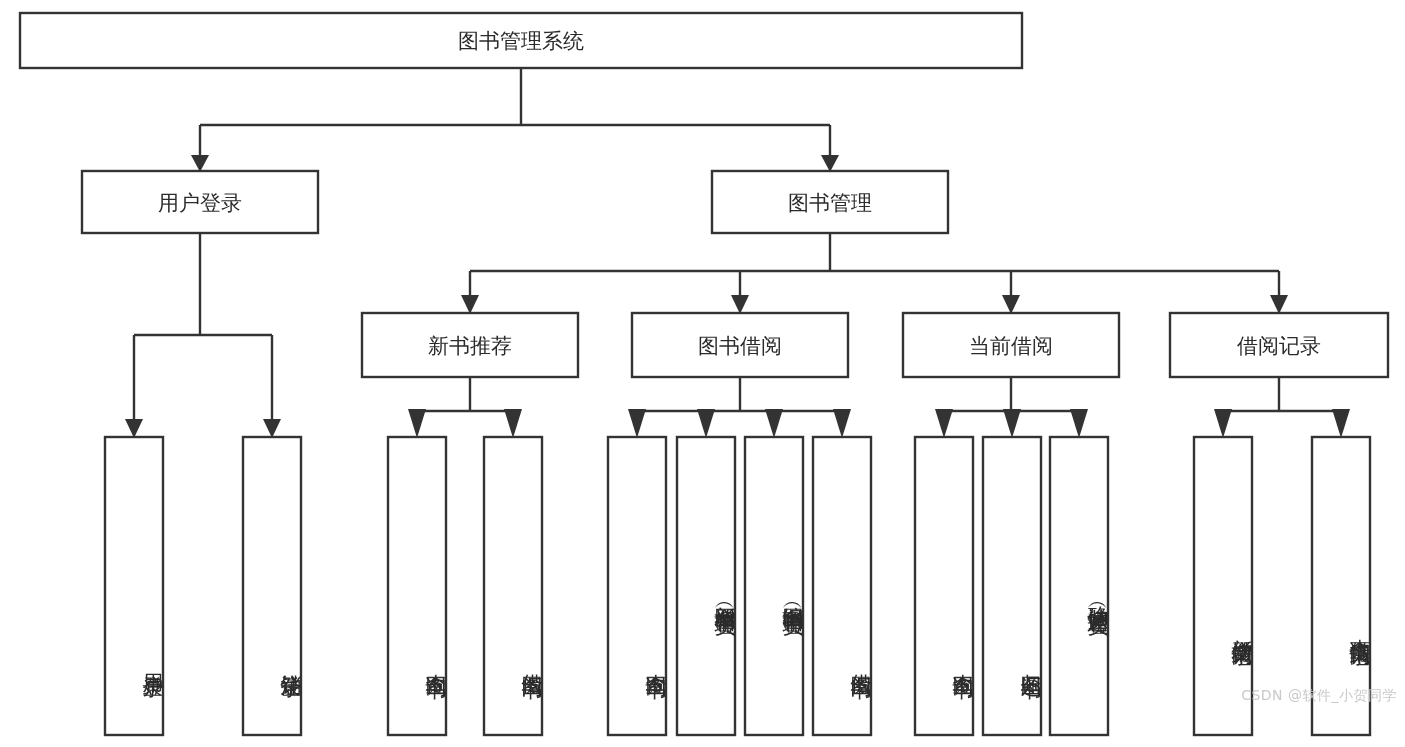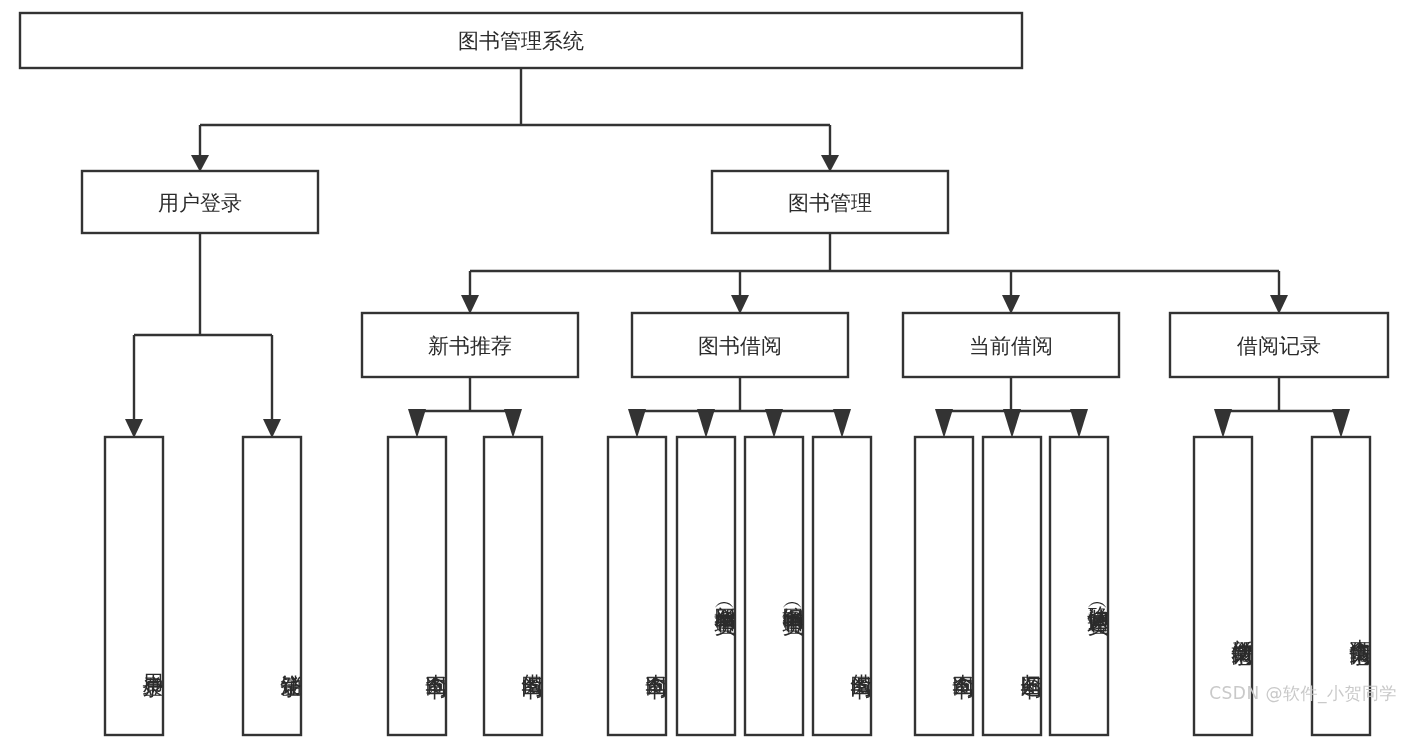--- a/index.html
+++ b/index.html
@@ -64,21 +64,21 @@
     display: flex;
     align-items: flex-start;
     justify-content: center;
     pointer-events: none;
   }
   .watermark {
     position: absolute;
     right: 8px;
     bottom: 4px;
     font-family: "DejaVu Sans", "Liberation Sans", sans-serif;
-    font-size: 17px;
+    font-size: 14px;
     color: #c9c9c9;
     white-space: nowrap;
     letter-spacing: 0.5px;
   }
 </style>
 </head>
 <body>
 
 <div id="diagram-root">
 

